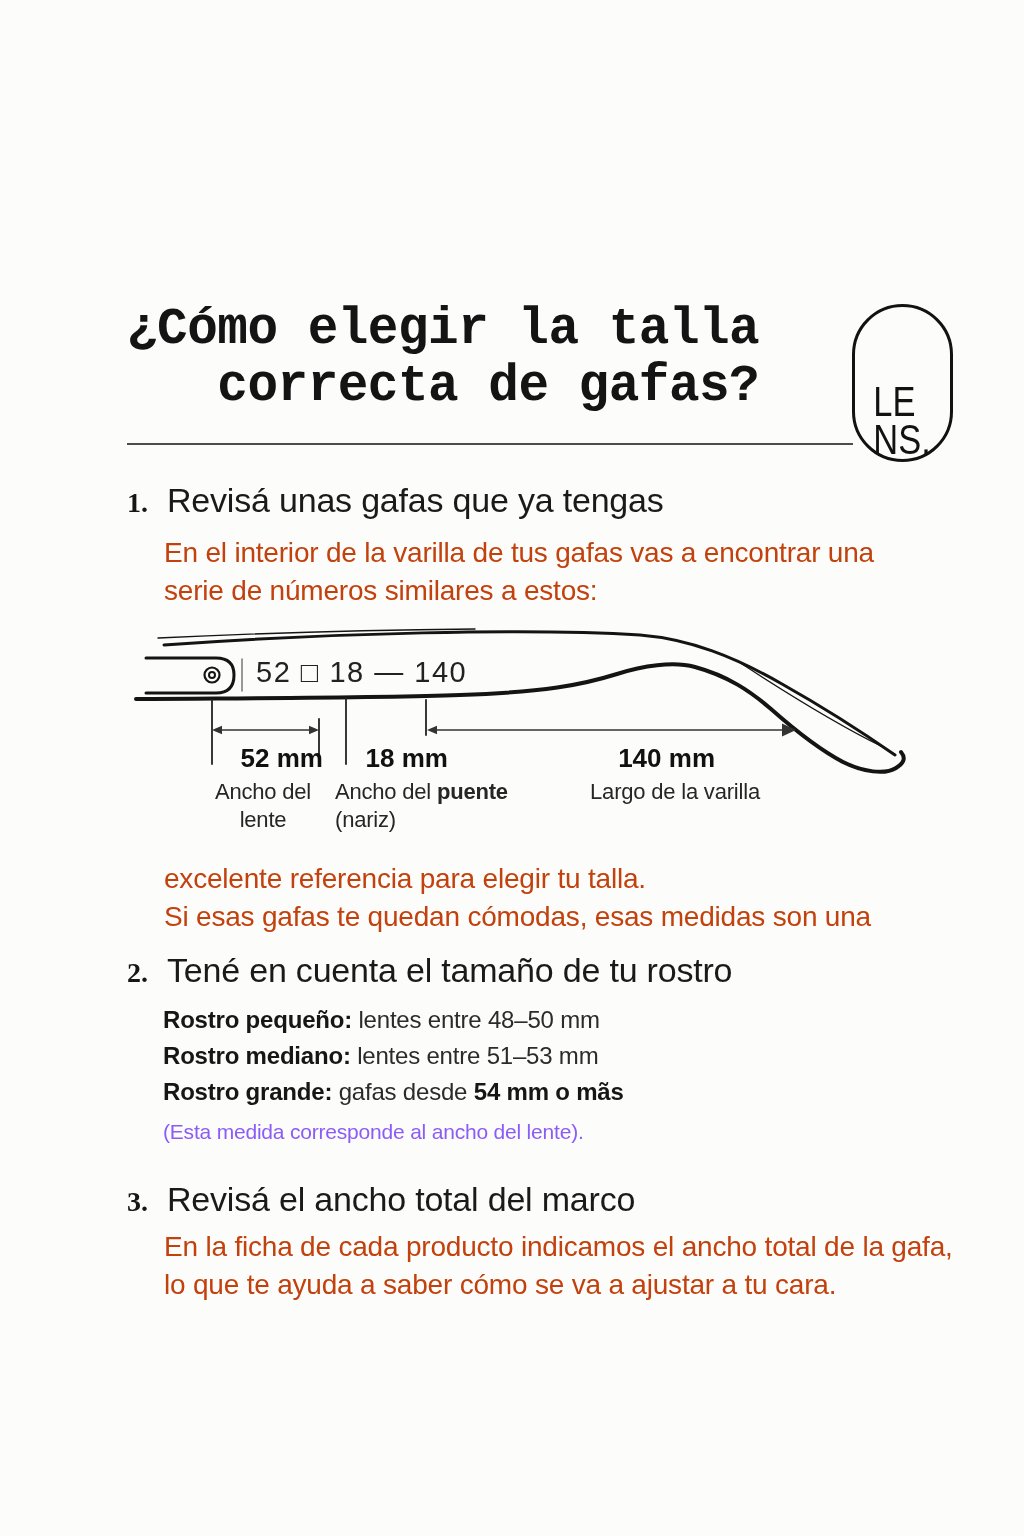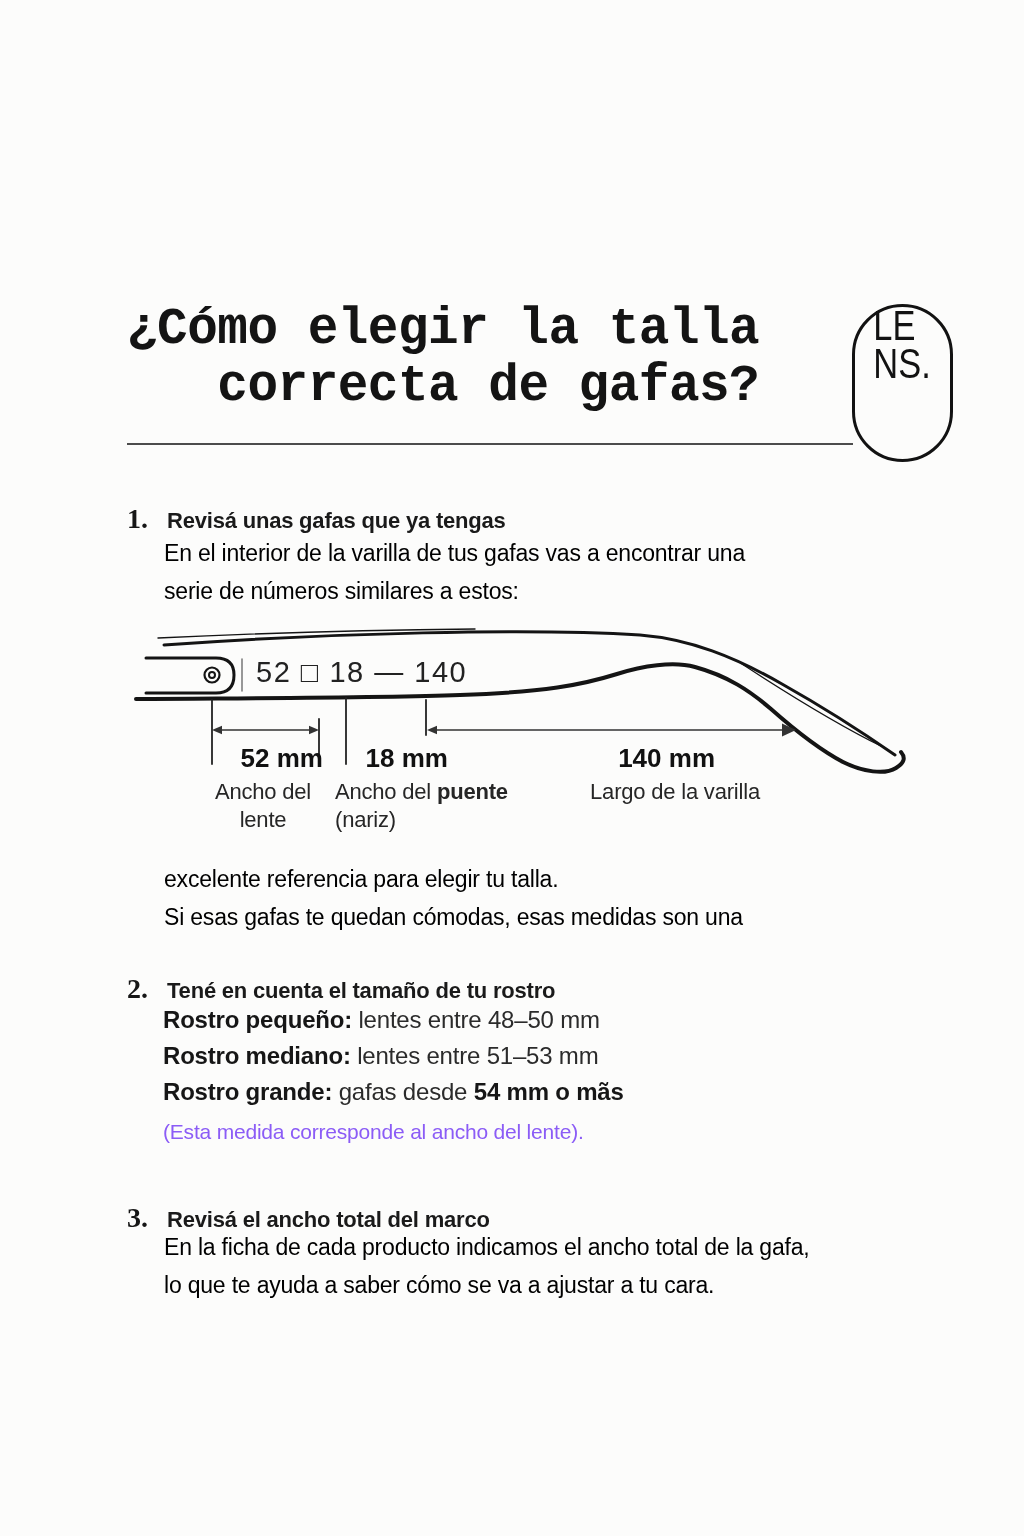--- a/index.html
+++ b/index.html
@@ -10,38 +10,38 @@
   }
   
   .title{
     position:absolute;left:127px;top:301px;
     font-family:Liberation Mono, monospace;font-weight:700;
     font-size:51px;line-height:57px;color:#141414;letter-spacing:-0.5px;text-align:right;
   }
   .logo{
     position:absolute;left:852px;top:304px;width:101px;height:158px;
     border:3px solid #121212;border-radius:54px;box-sizing:border-box;
-    display:flex;flex-direction:column;align-items:center;justify-content:flex-start;
+    display:flex;flex-direction:column;align-items:center;justify-content:flex-end;
   }
   .logo-text{
     font-size:42px;line-height:38px;font-weight:400;color:#121212;
     transform:scaleX(0.82);text-align:left;
   }
   .rule{position:absolute;left:127px;top:443px;width:726px;height:2px;background:#4c4c4c;}
   
   .h-row{position:absolute;left:127px;display:flex;align-items:baseline;}
   .h-num{
     font-family:"Liberation Serif",serif;font-weight:700;font-size:28px;
     color:#161616;width:40px;flex:0 0 40px;
   }
   .h-text{
-    font-weight:700;font-size:22px;color:#1a1a1a;letter-spacing:-0.2px;margin-top:27px;
+    font-weight:400;font-size:34px;color:#1a1a1a;letter-spacing:-0.2px;
   }
   
-  .para{position:absolute;font-size:23px;line-height:38px;letter-spacing:-0.2px;color:#000000;}
+  .para{position:absolute;font-size:28px;line-height:38px;letter-spacing:-0.2px;color:#c2410c;}
   .list{position:absolute;left:163px;top:1002px;font-size:24px;line-height:36px;letter-spacing:-0.2px;}
   .list b{color:#161616;}
   .note{position:absolute;left:163px;top:1120px;font-size:21px;color:#8b5cf6;letter-spacing:-0.2px;}
   
   .diagram{position:absolute;left:130px;top:612px;width:800px;height:250px;}
   .diagram svg{position:absolute;left:0;top:0;}
   .engraving{
     position:absolute;left:126px;top:44px;font-size:29px;color:#222;
     letter-spacing:1.5px;white-space:nowrap;
   }

